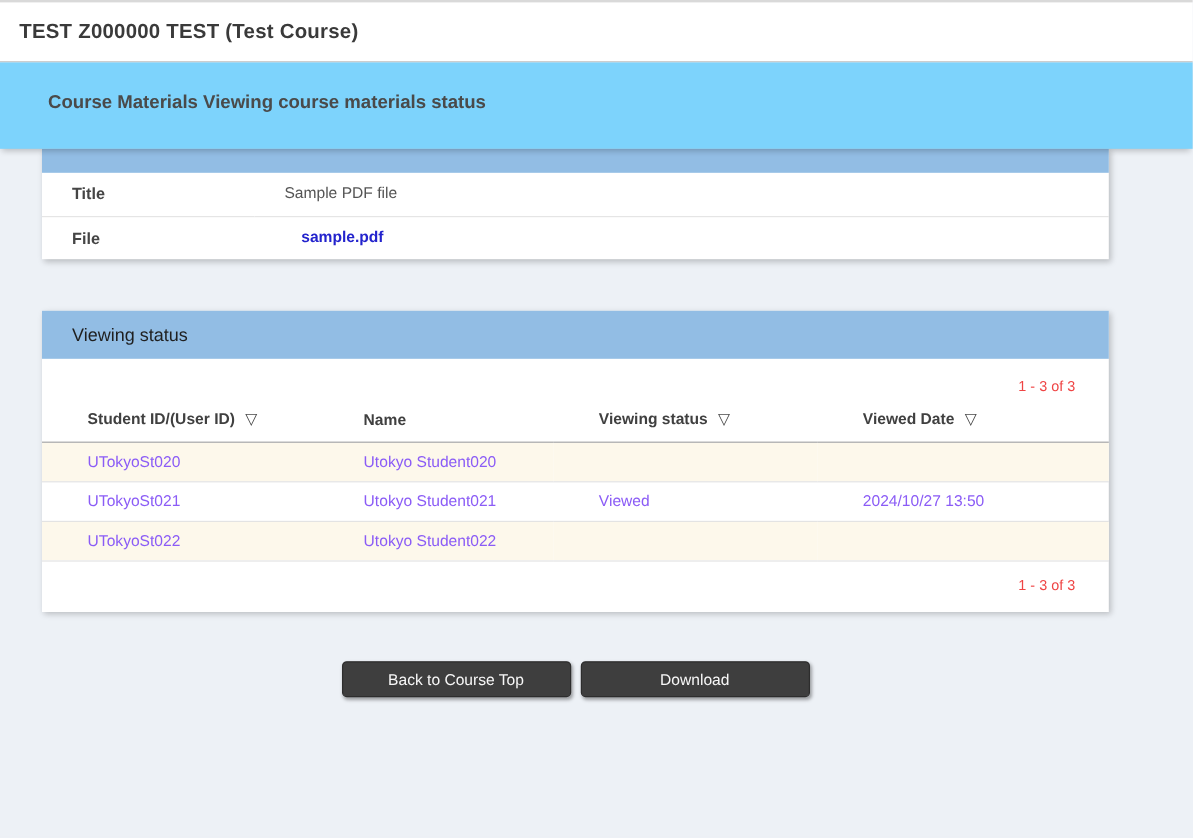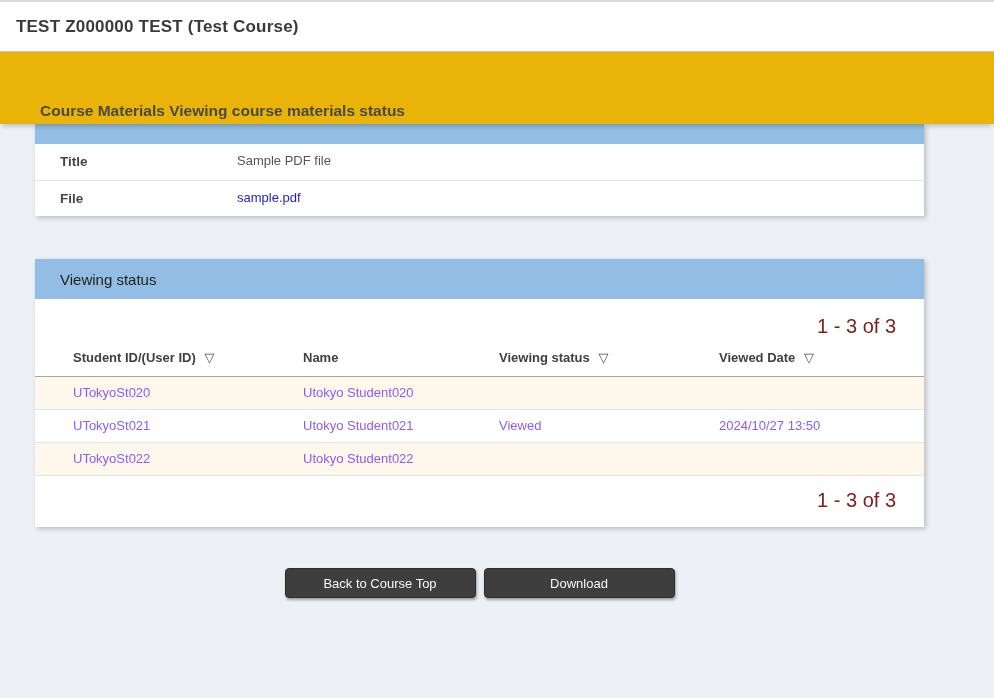--- a/index.html
+++ b/index.html
@@ -16,23 +16,23 @@
     border-bottom: 1px solid #c3c3c3;
     height: 52px;
     display: flex; align-items: center;
     padding-left: 16px;
   }
   .top-bar h1 {
     font-size: 17px; font-weight: bold; color: #3a3a3a;
     letter-spacing: 0.2px;
   }
   .sub-bar {
-    background: #eab308;
+    background: #7dd3fc;
     height: 72px;
-    display: flex; align-items: flex-end;
+    display: flex; align-items: center;
     padding-left: 40px; padding-bottom: 4px;
     box-shadow: 0 4px 5px -2px rgba(0,0,0,0.22);
     position: relative; z-index: 2;
   }
   .sub-bar h2 {
     font-size: 15.5px; font-weight: bold; color: #4a4a4a;
   }
   
   .content {
     background: #edf1f6;
@@ -64,27 +64,28 @@
     font-size: 13.5px; font-weight: bold; color: #454545;
     padding: 9px 10px 9px 25px;
     line-height: 1.3;
   }
   .details-table td {
     font-size: 13px; color: #555555;
     padding: 9px 10px 9px 25px;
     vertical-align: top;
   }
   .details-table a.file-link {
-    color: #2323cd; font-weight: normal; text-decoration: none;
+    color: #2323cd; font-weight: bold; text-decoration: none;
     font-size: 13px;
+    margin-left: 14px;
   }
   
   .card.viewing { margin-top: 43px; }
   .pager {
-    font-size: 20px; color: #7f1d1d;
+    font-size: 12px; color: #ef4444;
     text-align: right;
   }
   .pager.top { padding: 16px 28px 6px; }
   .pager.bottom { padding: 13px 28px 15px; }
   .status-table { width: 100%; border-collapse: collapse; table-layout: fixed; }
   .status-table col.c1 { width: 230px; }
   .status-table col.c2 { width: 196px; }
   .status-table col.c3 { width: 220px; }
   .status-table th {
     text-align: left;

